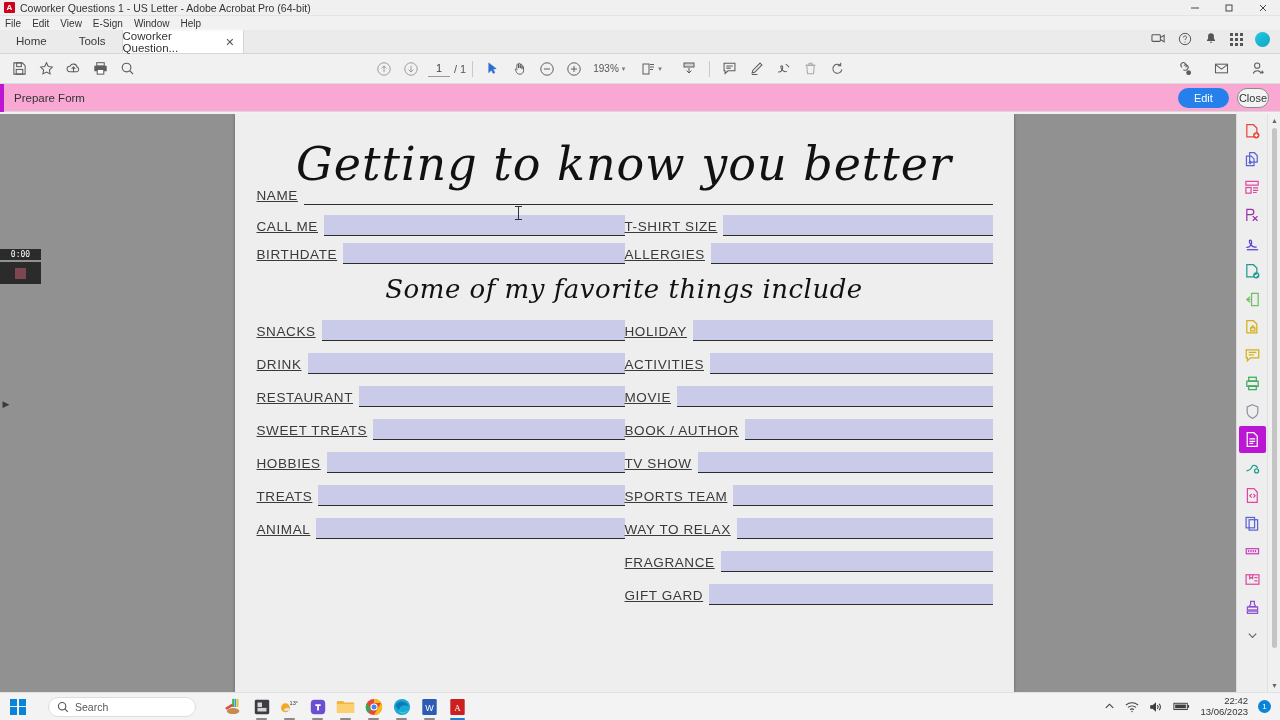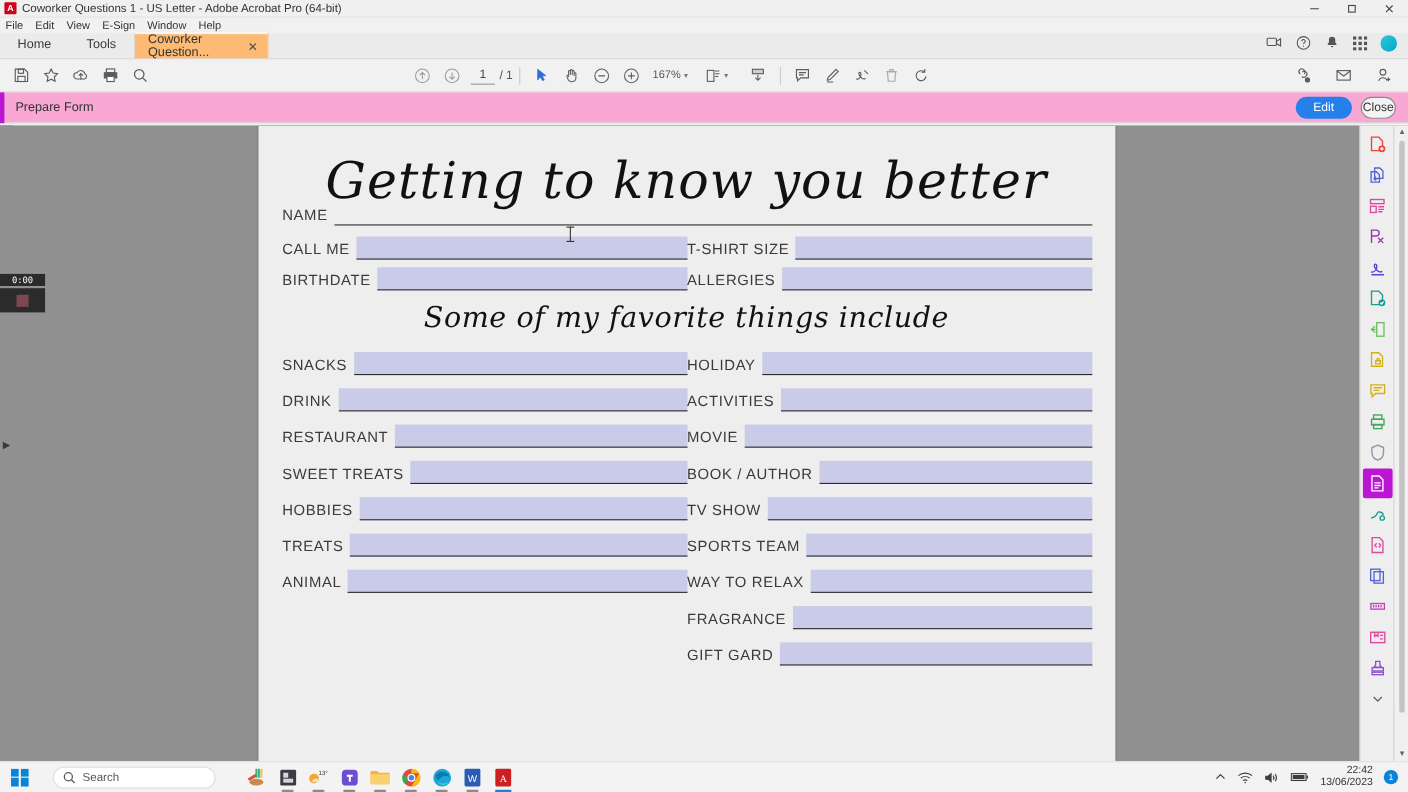--- a/index.html
+++ b/index.html
@@ -39,22 +39,22 @@
   
   .tabstrip {
     height:24px; background:#ebebeb; display:flex; align-items:flex-end;
     border-bottom:1px solid #d6d6d6;
   }
   .navbtn {
     height:24px; padding:0 16px; display:flex; align-items:center;
     font-size:11.5px; color:#3a3a3a; cursor:pointer;
   }
   .doctab {
-    height:24px; padding:0 8px 0 12px; display:flex; align-items:center;
-    background:#fdba74; border:1px solid #d6d6d6; border-bottom:none;
+    height:24px; padding:0 8px 0 0; display:flex; align-items:center;
+    background:#ffffff; border:1px solid #d6d6d6; border-bottom:none;
     border-top:2px solid #f7f7f7; font-size:11.5px; color:#333;
     max-width:122px; cursor:pointer; gap:8px;
   }
   .doctab .tabclose { font-size:11px; color:#555; cursor:pointer; }
   .topright-icons {
     margin-left:auto; display:flex; align-items:center; gap:12px;
     padding:0 10px 4px 0; height:24px;
   }
   .topright-icons .ti { color:#5a5a5a; display:flex; align-items:center; }
   .avatar-circle {
@@ -147,21 +147,21 @@
   .caret-mark::before, .caret-mark::after {
     content:""; position:absolute; left:-3px; width:7px; height:1px; background:#333;
   }
   .caret-mark::before { top:0; }
   .caret-mark::after { bottom:0; }
 
   
   .fullrow { display:flex; align-items:flex-end; margin:0 5px 0 6px; }
   .fieldlabel {
     font-size:13.5px; color:#3a3a3a; letter-spacing:.6px;
-    white-space:nowrap; padding-bottom:2px; font-family:"Liberation Sans",sans-serif;
+    white-space:nowrap; padding-bottom:2px; font-family:"Liberation Sans",sans-serif;text-decoration:underline;
   }
   .fieldbox {
     flex:1; height:21px; background:#c9cbe8; border-bottom:1.4px solid #2c2c2c;
     margin-left:6px; cursor:text;
   }
   .fieldline {
     flex:1; height:20px; border-bottom:1.4px solid #2c2c2c; margin-left:6px;
   }
   .twocol { display:flex; margin:0 5px 0 6px; }
   .col { flex:1; display:flex; flex-direction:column; }
@@ -401,21 +401,21 @@
       </svg>
     </div>
     <div class="tb-btn">
       <svg width="16" height="16" viewBox="0 0 18 18" fill="none" stroke="#5c5c5c" stroke-width="1.1">
         <circle cx="9" cy="9" r="7"></circle>
           <line x1="5.6" y1="9" x2="12.4" y2="9"></line>
           <line x1="9" y1="5.6" x2="9" y2="12.4"></line>
       </svg>
     </div>
     <div class="zoombox">
-      <span>167%</span>
+      <span>193%</span>
       <span class="caret">▾</span>
     </div>
     <div class="tb-btn" style="margin-left:10px;">
       <svg width="16" height="16" viewBox="0 0 16 16" fill="none" stroke="#5c5c5c" stroke-width="1">
         <rect x="2" y="3" width="6" height="10"></rect>
           <path d="M9 3.5h4M9 6h4M9 8.5h3"></path>
       </svg>
     </div>
     <span class="caret" style="margin-left:-4px;color:#777;">▾</span>
     <div class="tb-btn" style="margin-left:14px;">

